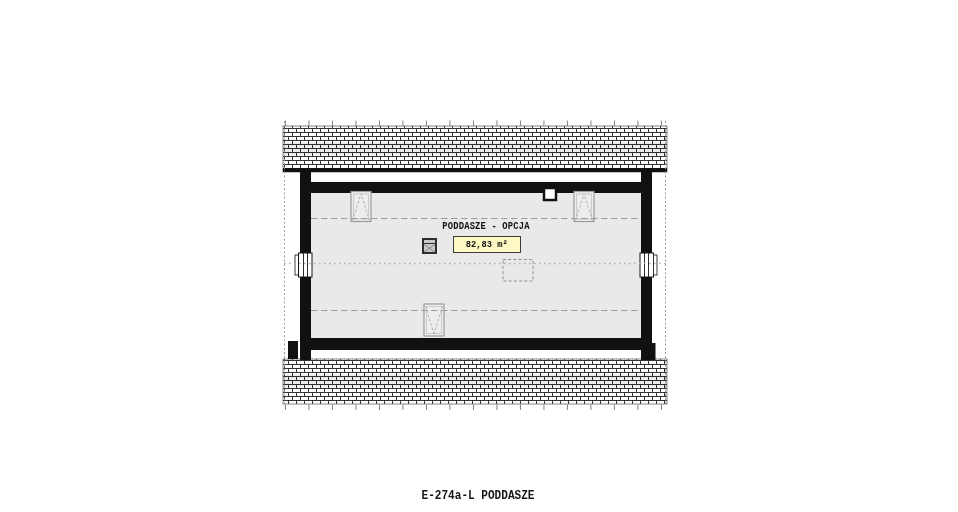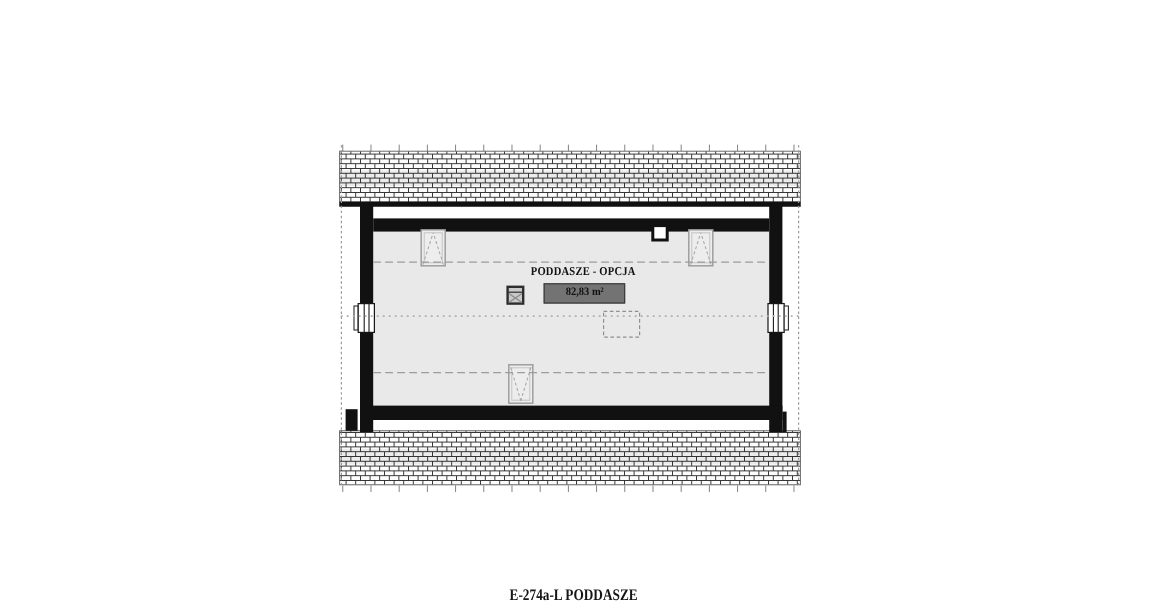--- a/index.html
+++ b/index.html
@@ -1,37 +1,37 @@
 <!DOCTYPE html>
 <html><head>
 <meta charset="utf-8">
 <style>
   html,body{margin:0;padding:0;background:#ffffff;}
   .page{
     position:relative;
     width:958px;height:512px;
     background:#ffffff;
-    font-family:Liberation Serif, serif;
+    font-family:Liberation Mono, monospace;
     overflow:hidden;
   }
   .plan-svg{position:absolute;left:0;top:0;}
   .room-label{
     position:absolute;
     left:386px;top:221px;width:200px;
     text-align:center;
     font-size:10px;font-weight:bold;color:#111;
     letter-spacing:0.2px;
     transform:scaleX(0.88);
     white-space:nowrap;
   }
   .area-box{
     position:absolute;
     left:453px;top:236px;width:66px;height:15px;
     border:1px solid #3c3c3c;
-    background:#737373;
+    background:#fef9c3;
     text-align:center;
     line-height:15px;
     font-size:9.5px;font-weight:bold;color:#111;
   }
   .area-box span{display:inline-block;transform:scaleX(0.92);white-space:nowrap;}
   .caption{
     position:absolute;
     left:328px;top:488px;width:300px;
     text-align:center;
     font-size:13.5px;font-weight:bold;color:#161616;

